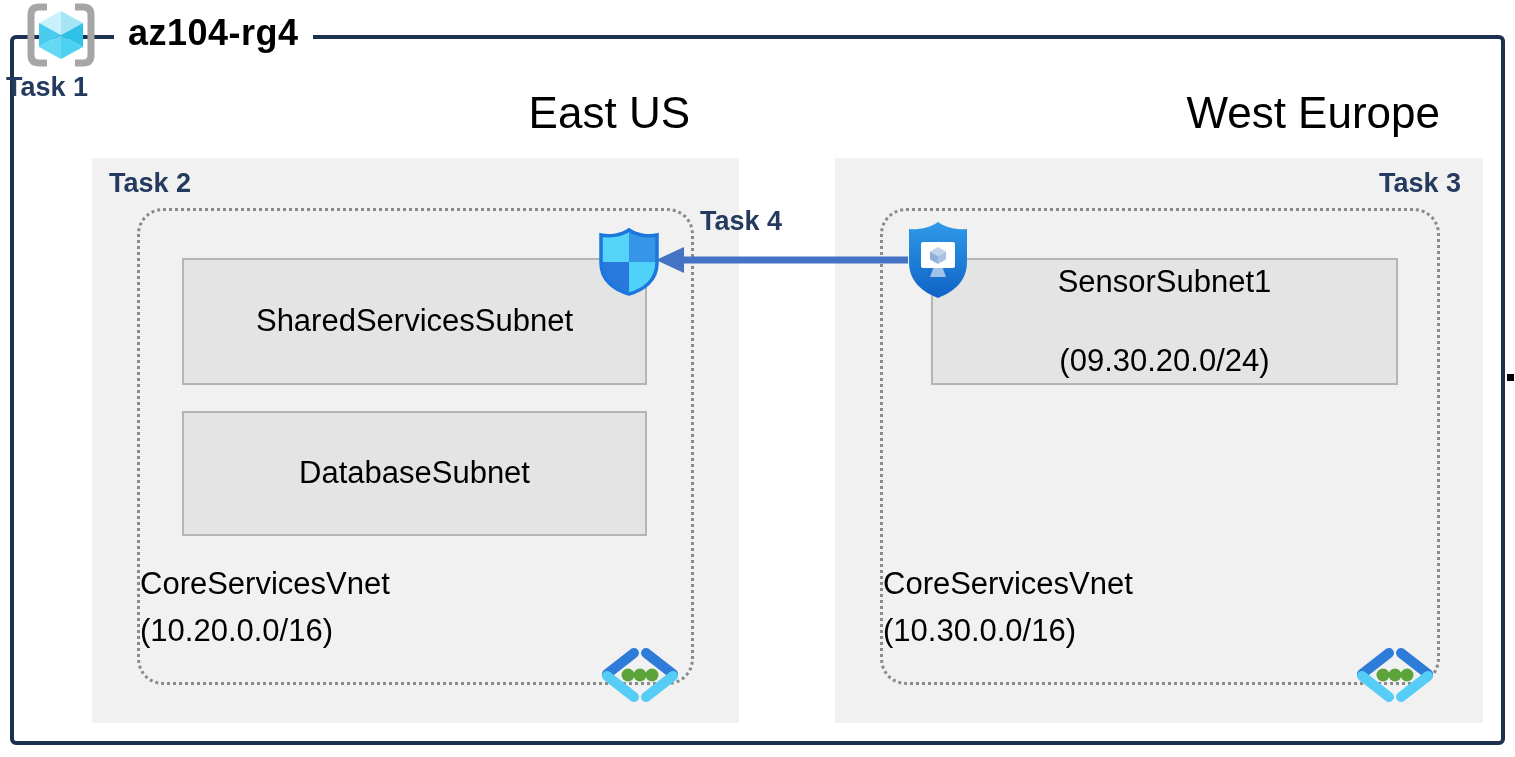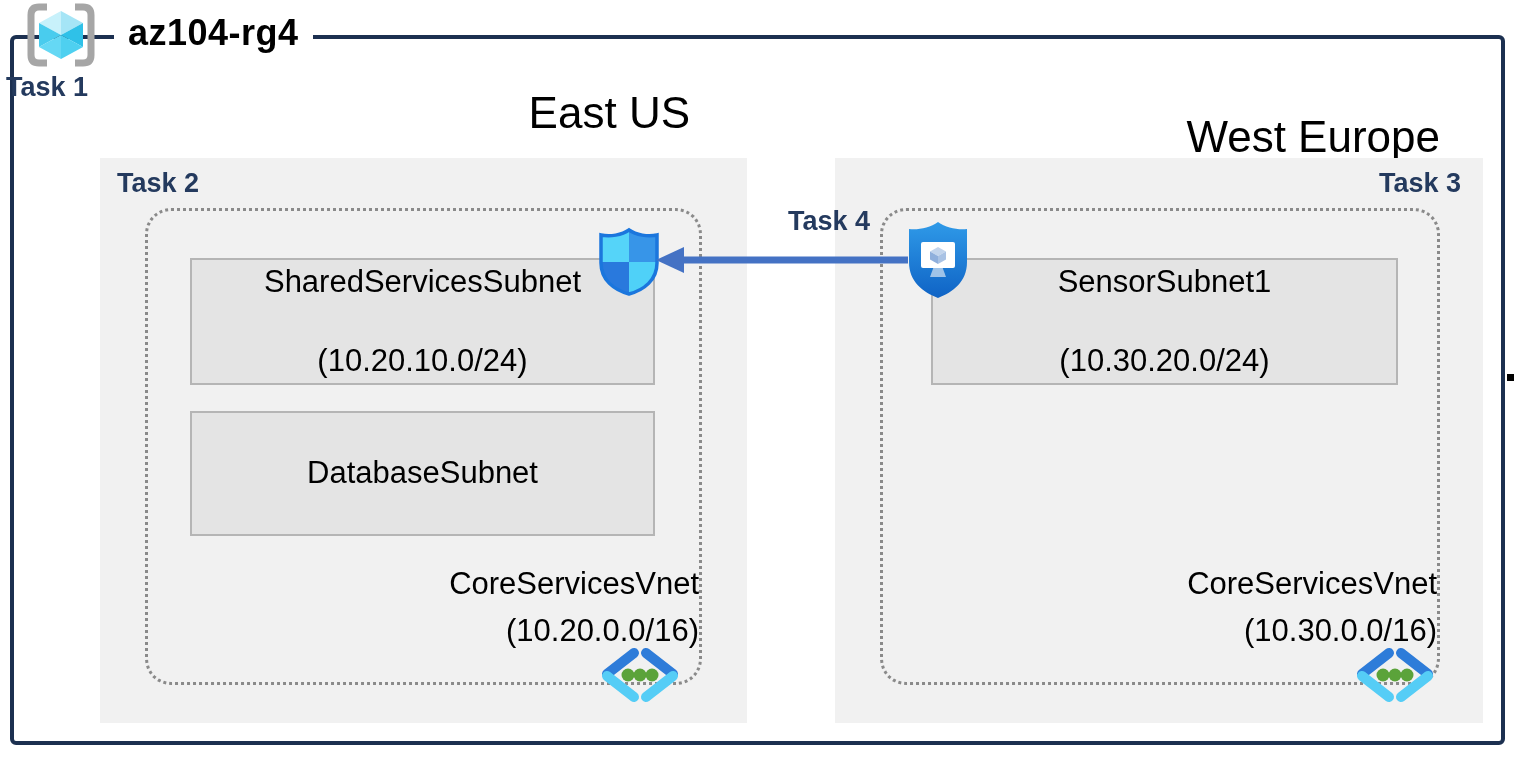--- a/index.html
+++ b/index.html
@@ -14,54 +14,54 @@
   .rg-icon { position:absolute; left:26px; top:2px; }
   .rg-title {
     position:absolute; left:114px; top:12px; font-size:36px; font-weight:bold;
     color:#000; background:#fff; padding:0 14px; letter-spacing:0.5px;
   }
   .task-tag { font-size:27px; font-weight:bold; color:#243a5e; }
   .task1 { position:absolute; left:6px; top:72px; }
   .region {
     position:absolute; top:158px; height:565px; background:#f1f1f1;
   }
-  .region.east { left:100px; width:647px; }
+  .region.east { left:92px; width:647px; }
   .region.west { left:835px; width:648px; }
   .region-label {
     position:absolute; top:88px; font-size:44px; color:#000; text-align:right;
   }
   .region-label.east { left:133px; width:557px; }
-  .region-label.west { left:880px; width:560px;margin-top:24px; }
+  .region-label.west { left:880px; width:560px; }
   .task2 { position:absolute; left:17px; top:10px; }
   .task3 { position:absolute; right:22px; top:10px;margin-left:32px; }
   .vnet-box {
     position:absolute; left:45px; top:50px; width:557px; height:477px;
     border:3px dotted #8a8a8a; border-radius:26px; box-sizing:border-box;
   }
   .region.west .vnet-box { width:560px; }
   .subnet {
     position:absolute; left:42px; width:465px; height:127px;
     background:#e4e4e4; border:2px solid #b5b5b5; box-sizing:border-box;
     display:flex; flex-direction:column; justify-content:center;
     text-align:center; font-size:31px; line-height:1.42; color:#000;gap:35px;
   }
   .subnet.first { top:47px; }
   .subnet.second { top:200px; height:125px; }
   .region.west .subnet { left:48px; width:467px;justify-content:space-between; }
   .vnet-label {
-    position:absolute; left:0; top:350px; width:100%; text-align:right;
+    position:absolute; left:0; top:350px; width:100%; text-align:left;
     font-size:31px; line-height:1.5; color:#000;
   }
   .icon-abs { position:absolute; }
   .nsg-icon { left:597px; top:227px; }
   .bastion-icon { left:906px; top:220px; }
   .vnet-icon-east { left:598px; top:647px; }
   .vnet-icon-west { left:1353px; top:647px; }
   .arrow-svg { position:absolute; left:652px; top:243px; }
-  .task4 { position:absolute; left:700px; top:206px; width:170px; text-align:right; }
+  .task4 { position:absolute; left:700px; top:206px; width:170px; text-align:left; }
   .edge-tick { position:absolute; left:1507px; top:374px; width:7px; height:7px; background:#000; }
 </style>
 </head>
 <body>
 
 <div class="canvas">
 
   <div class="outer-border"></div>
 
   <svg class="rg-icon" width="70" height="66" viewBox="0 0 70 66">
@@ -79,38 +79,37 @@
   <div class="task-tag task1">Task 1</div>
 
   <div class="region-label east">East US</div>
   <div class="region-label west">West Europe</div>
 
   <div class="region east">
     <div class="task-tag task2">Task 2</div>
     <div class="vnet-box">
       <div class="subnet first">
         <span>SharedServicesSubnet</span>
-        <span>(10.20.10.0/24)</span>
       </div>
       <div class="subnet second">
         <span>DatabaseSubnet</span>
       </div>
       <div class="vnet-label">
         <span>CoreServicesVnet</span><br>
         <span>(10.20.0.0/16)</span>
       </div>
     </div>
   </div>
 
   <div class="region west">
     <div class="task-tag task3">Task 3</div>
     <div class="vnet-box">
       <div class="subnet first">
         <span>SensorSubnet1</span>
-        <span>(10.30.20.0/24)</span>
+        <span>(09.30.20.0/24)</span>
       </div>
       <div class="vnet-label">
         <span>CoreServicesVnet</span><br>
         <span>(10.30.0.0/16)</span>
       </div>
     </div>
   </div>
 
   <svg class="icon-abs nsg-icon" width="64" height="70" viewBox="0 0 64 70">
     <defs>

